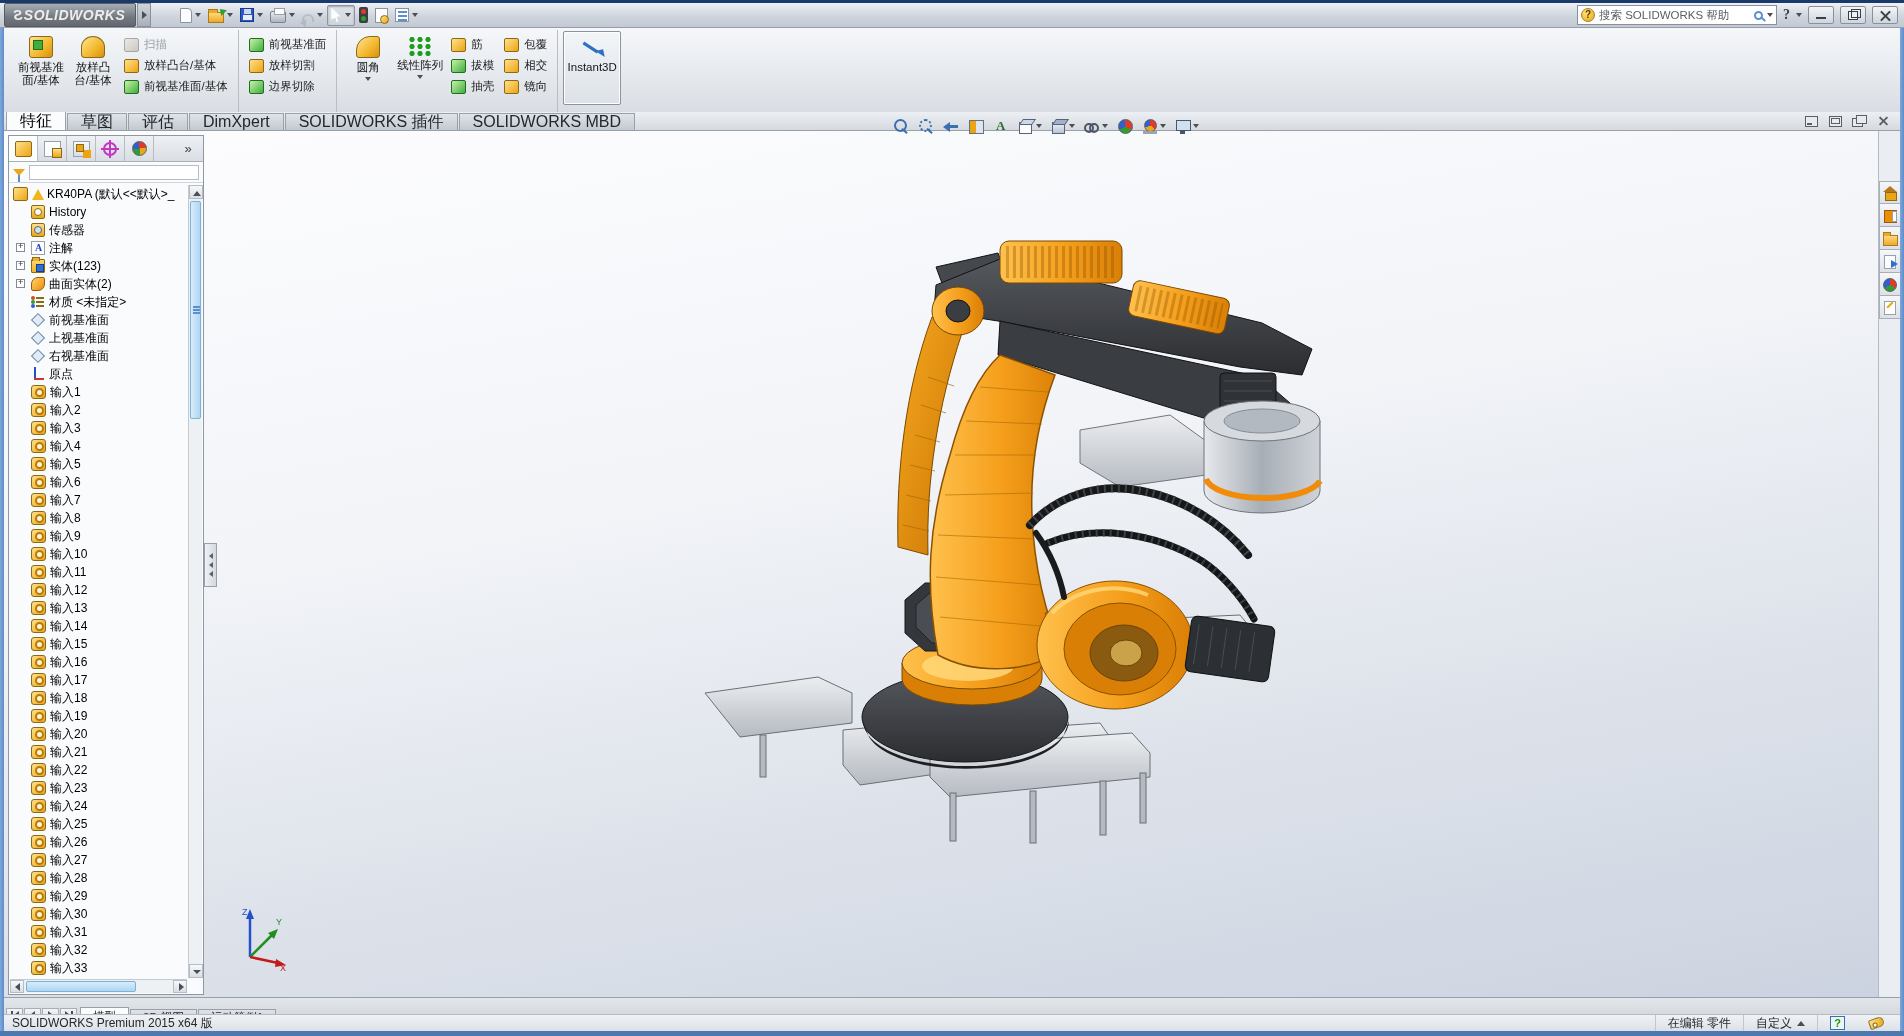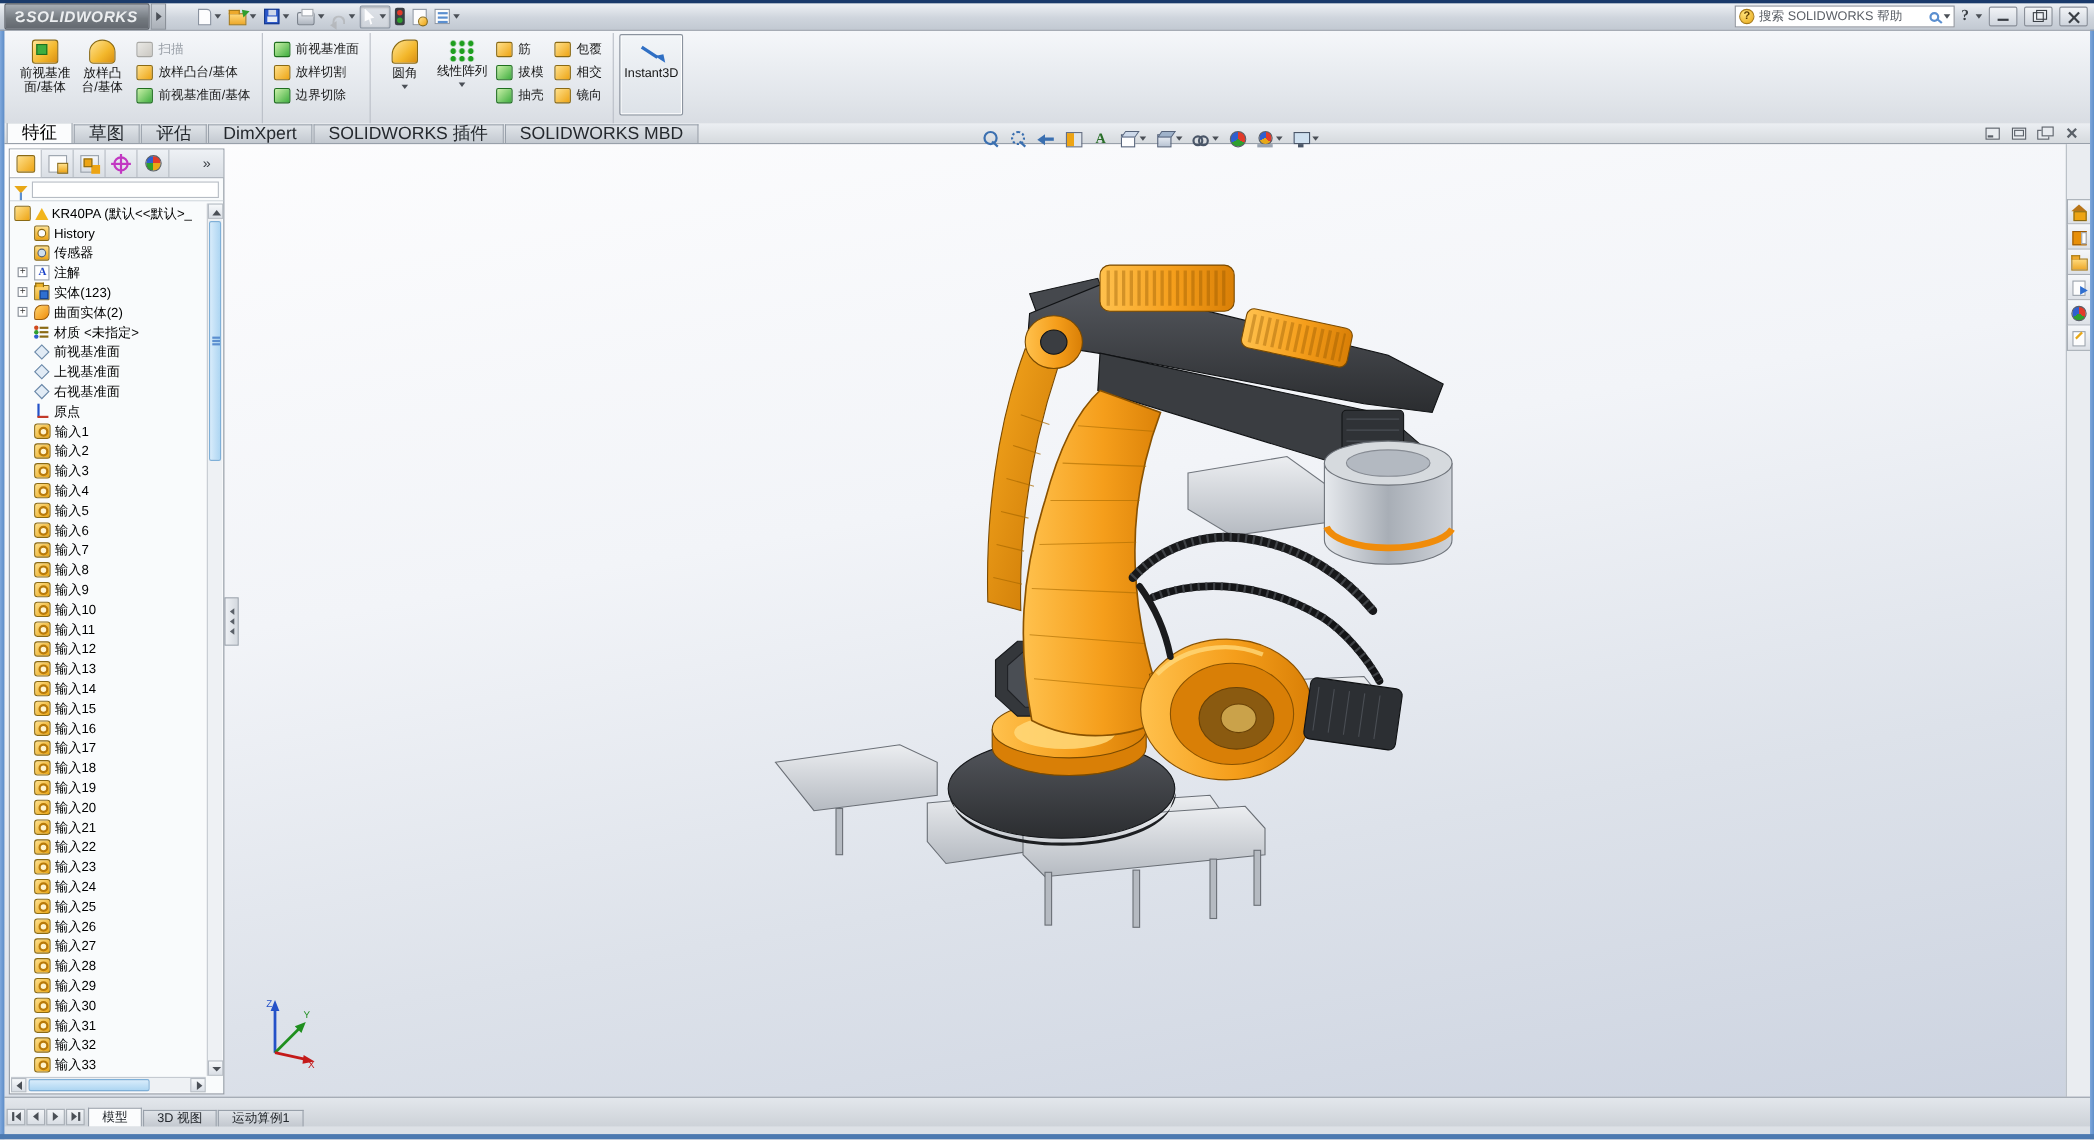--- a/index.html
+++ b/index.html
@@ -1006,17 +1006,35 @@
     <div style="display:flex;align-items:flex-end">
 
         <div class="dtab active"><span>模型</span></div>
 
         <div class="dtab"><span>3D 视图</span></div>
 
         <div class="dtab"><span>运动算例1</span></div>
       </div>
   </div>
 
+  <div class="statusbar">
+    <span class="st-left">SOLIDWORKS Premium 2015 x64 版</span>
+    <div class="st-right">
+      <div class="st-cell">
+          <span>在编辑 零件</span>
+        </div>
+      <div class="st-cell">
+          <span>自定义</span>
+          <i class="up"></i>
+        </div>
+      <div class="st-cell">
+          <span class="st-help"></span>
+        </div>
+      <div class="st-cell" style="border-left:none;padding-right:16px">
+          <span class="st-tag"></span>
+        </div>
+    </div>
+  </div>
 
   <div class="edge edge-l"></div>
   <div class="edge edge-r"></div>
   <div class="edge edge-b"></div>
 </div>
 
 </body></html>

